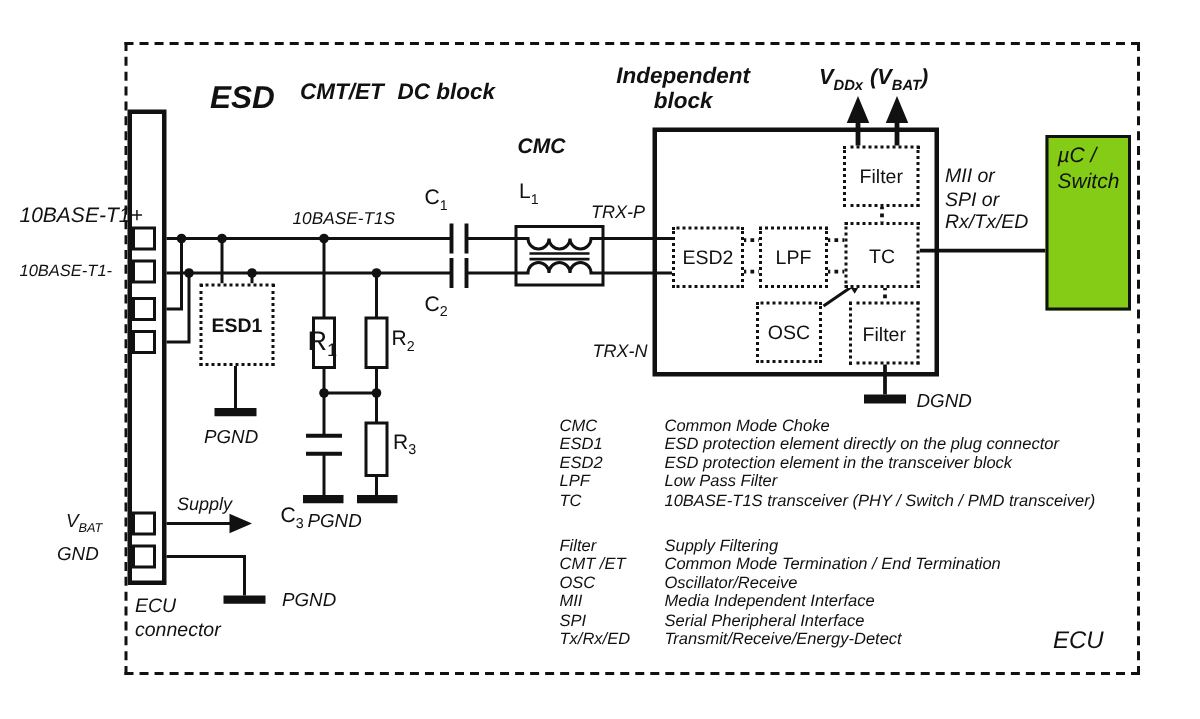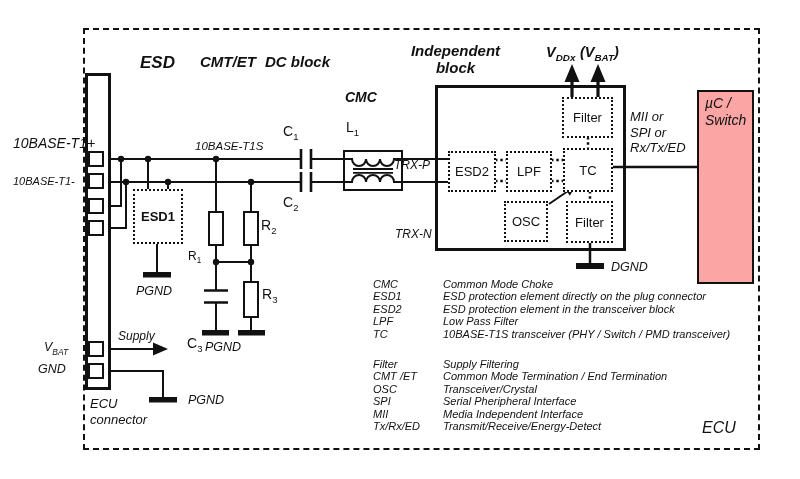--- a/index.html
+++ b/index.html
@@ -143,40 +143,40 @@
   <div class="box dot25 cc" style="left:563px;top:148px;width:50px;height:44px;font-size:13px;background:#fff;">
     <span>TC</span>
   </div>
   <div class="box dot25 cc" style="left:504px;top:201px;width:44px;height:41px;font-size:13px;background:#fff;">
     <span>OSC</span>
   </div>
   <div class="box dot25 cc" style="left:566px;top:201px;width:47px;height:42px;font-size:13px;background:#fff;">
     <span>Filter</span>
   </div>
 
-  <div class="box solid2" style="left:697px;top:90px;width:57px;height:194px;background:#fca5a5;">
+  <div class="box solid2" style="left:697px;top:90px;width:57px;height:117px;background:#84cc16;">
     <div class="mcu-text">
       <div>µC /</div>
       <div>Switch</div>
     </div>
   </div>
 
-  <div class="lbl bd it" style="left:140px;top:54px;font-size:17px;text-align:right;">ESD</div>
+  <div class="lbl bd it" style="left:140px;top:54px;font-size:21px;text-align:right;">ESD</div>
   <div class="lbl bd it" style="left:200px;top:54px;font-size:15px;">CMT/ET</div>
   <div class="lbl bd it" style="left:265px;top:54px;font-size:15px;">DC block</div>
   <div class="lbl bd it" style="left:345px;top:90px;font-size:14px;">CMC</div>
   <div class="lbl bd it" style="left:398px;top:43px;width:115px;text-align:center;font-size:15px;line-height:16.5px;white-space:normal;">
     <div>Independent</div>
     <div>block</div>
   </div>
 
   <div class="lbl it" style="left:13px;top:136px;font-size:14px;">10BASE-T1+</div>
   <div class="lbl it" style="left:13px;top:175px;font-size:11px;">10BASE-T1-</div>
   <div class="lbl it" style="left:195px;top:140px;font-size:11.5px;">10BASE-T1S</div>
-  <div class="lbl it" style="left:394px;top:135px;font-size:12px;margin-top:24px;">TRX-P</div>
+  <div class="lbl it" style="left:394px;top:135px;font-size:12px;">TRX-P</div>
   <div class="lbl it" style="left:395px;top:192px;font-size:12px;margin-top:36px;">TRX-N</div>
   <div class="lbl it" style="left:630px;top:109px;font-size:13px;line-height:15.5px;">
     <div>MII or</div>
     <div>SPI or</div>
     <div>Rx/Tx/ED</div>
   </div>
   <div class="lbl it" style="left:118px;top:330px;font-size:12px;">Supply</div>
 
   <div class="lbl bd it" style="left:546px;top:45px;font-size:14.5px;">
     <span>V</span><sub class="sb">DDx</sub>
@@ -196,21 +196,21 @@
 
   <div class="lbl" style="left:283px;top:124px;font-size:14px;">
     <span>C</span><sub class="sb">1</sub>
   </div>
   <div class="lbl" style="left:283px;top:195px;font-size:14px;">
     <span>C</span><sub class="sb">2</sub>
   </div>
   <div class="lbl" style="left:187px;top:288px;font-size:14px;margin-top:48px;">
     <span>C</span><sub class="sb">3</sub>
   </div>
-  <div class="lbl" style="left:188px;top:218px;font-size:12px;margin-top:32px;">
+  <div class="lbl" style="left:205px;top:218px;font-size:18px;">
     <span>R</span><sub class="sb">1</sub>
   </div>
   <div class="lbl" style="left:261px;top:218px;font-size:14px;">
     <span>R</span><sub class="sb">2</sub>
   </div>
   <div class="lbl" style="left:262px;top:287px;font-size:14px;">
     <span>R</span><sub class="sb">3</sub>
   </div>
   <div class="lbl" style="left:346px;top:120px;font-size:14px;">
     <span>L</span><sub class="sb">1</sub>
@@ -225,19 +225,19 @@
   <div class="legend-group" style="left:373px;top:278px;">
     <div class="legend-row"><span class="legend-term">CMC</span><span>Common Mode Choke</span></div>
     <div class="legend-row"><span class="legend-term">ESD1</span><span>ESD protection element directly on the plug connector</span></div>
     <div class="legend-row"><span class="legend-term">ESD2</span><span>ESD protection element in the transceiver block</span></div>
     <div class="legend-row"><span class="legend-term">LPF</span><span>Low Pass Filter</span></div>
     <div class="legend-row"><span class="legend-term">TC</span><span>10BASE-T1S transceiver (PHY / Switch / PMD transceiver)</span></div>
   </div>
   <div class="legend-group" style="left:373px;top:358px;">
     <div class="legend-row"><span class="legend-term">Filter</span><span>Supply Filtering</span></div>
     <div class="legend-row"><span class="legend-term">CMT /ET</span><span>Common Mode Termination / End Termination</span></div>
-    <div class="legend-row"><span class="legend-term">OSC</span><span>Transceiver/Crystal</span></div>
+    <div class="legend-row"><span class="legend-term">OSC</span><span>Oscillator/Receive</span></div>
+    <div class="legend-row"><span class="legend-term">MII</span><span>Media Independent Interface</span></div>
     <div class="legend-row"><span class="legend-term">SPI</span><span>Serial Pheripheral Interface</span></div>
-    <div class="legend-row"><span class="legend-term">MII</span><span>Media Independent Interface</span></div>
     <div class="legend-row"><span class="legend-term">Tx/Rx/ED</span><span>Transmit/Receive/Energy-Detect</span></div>
   </div>
 
 </div>
 
 </body></html>

